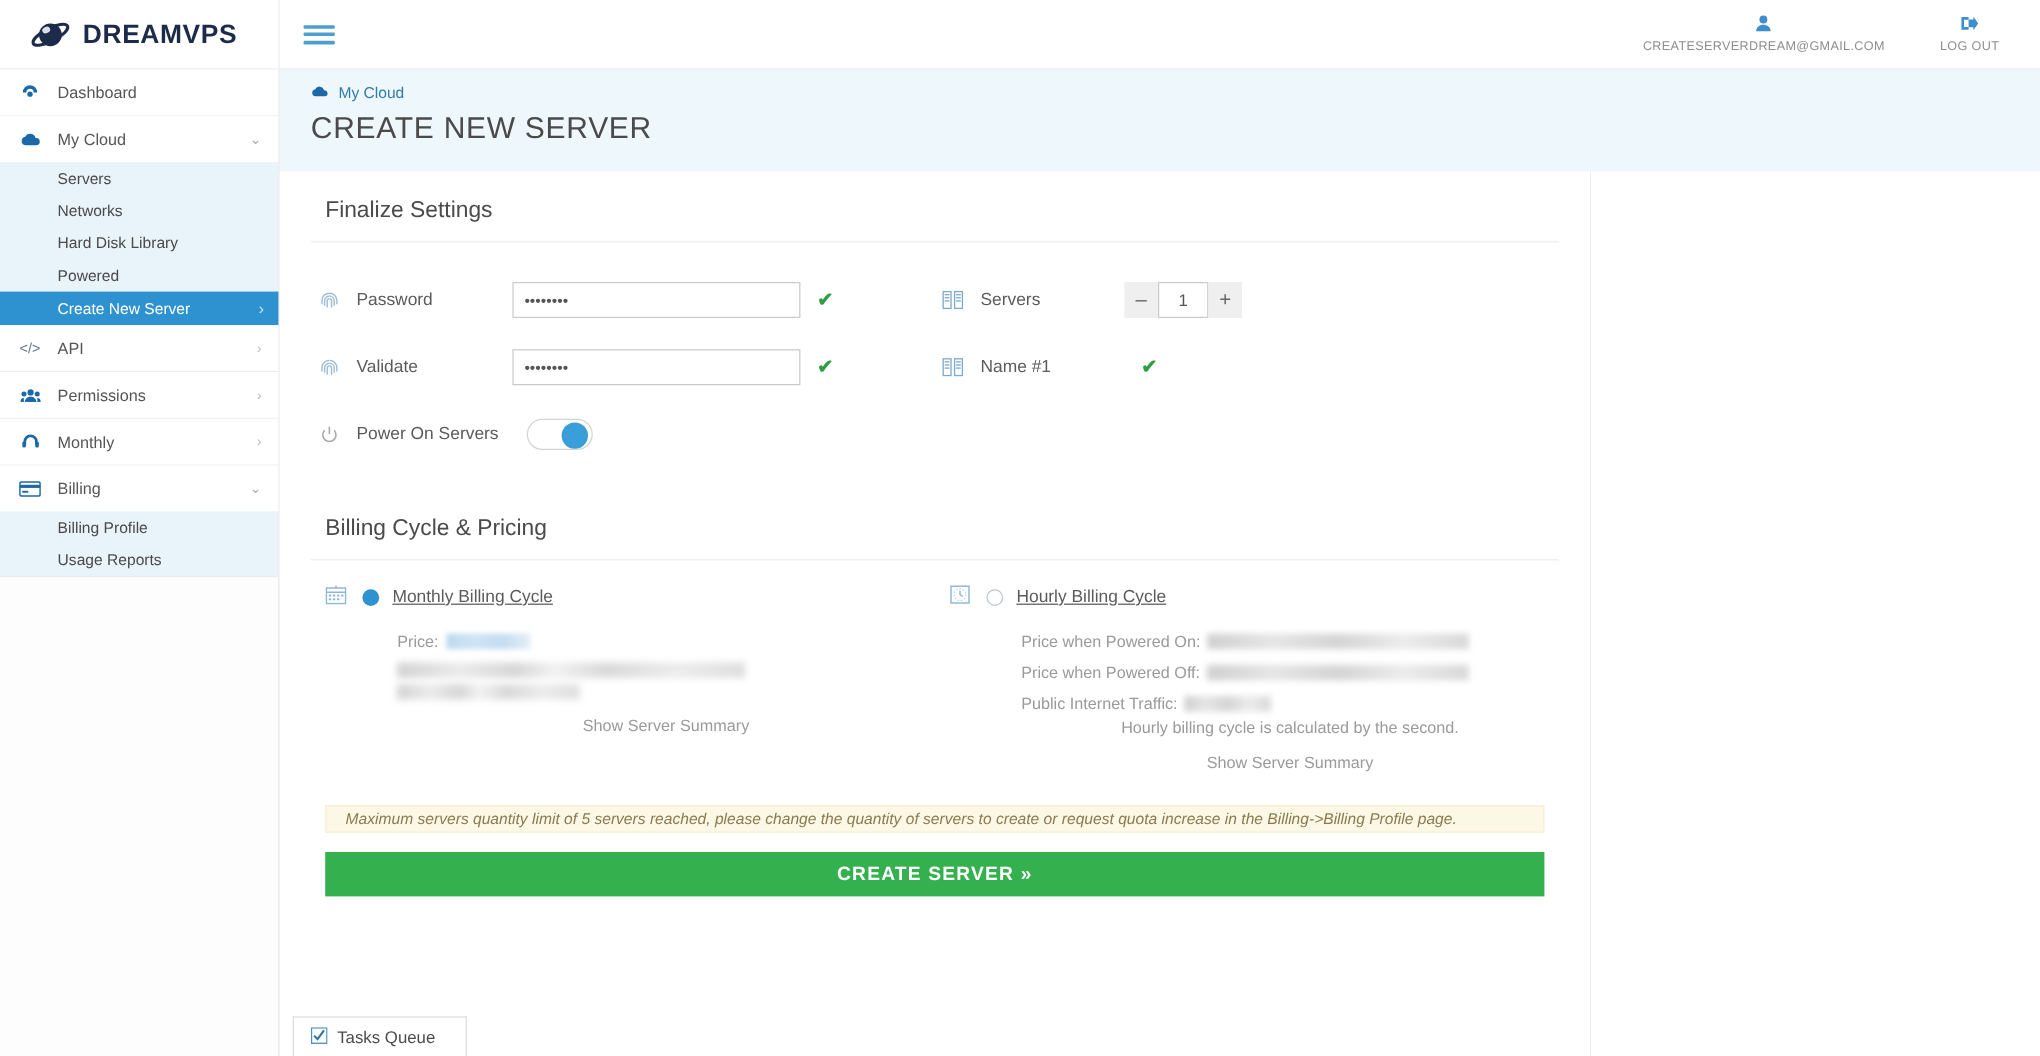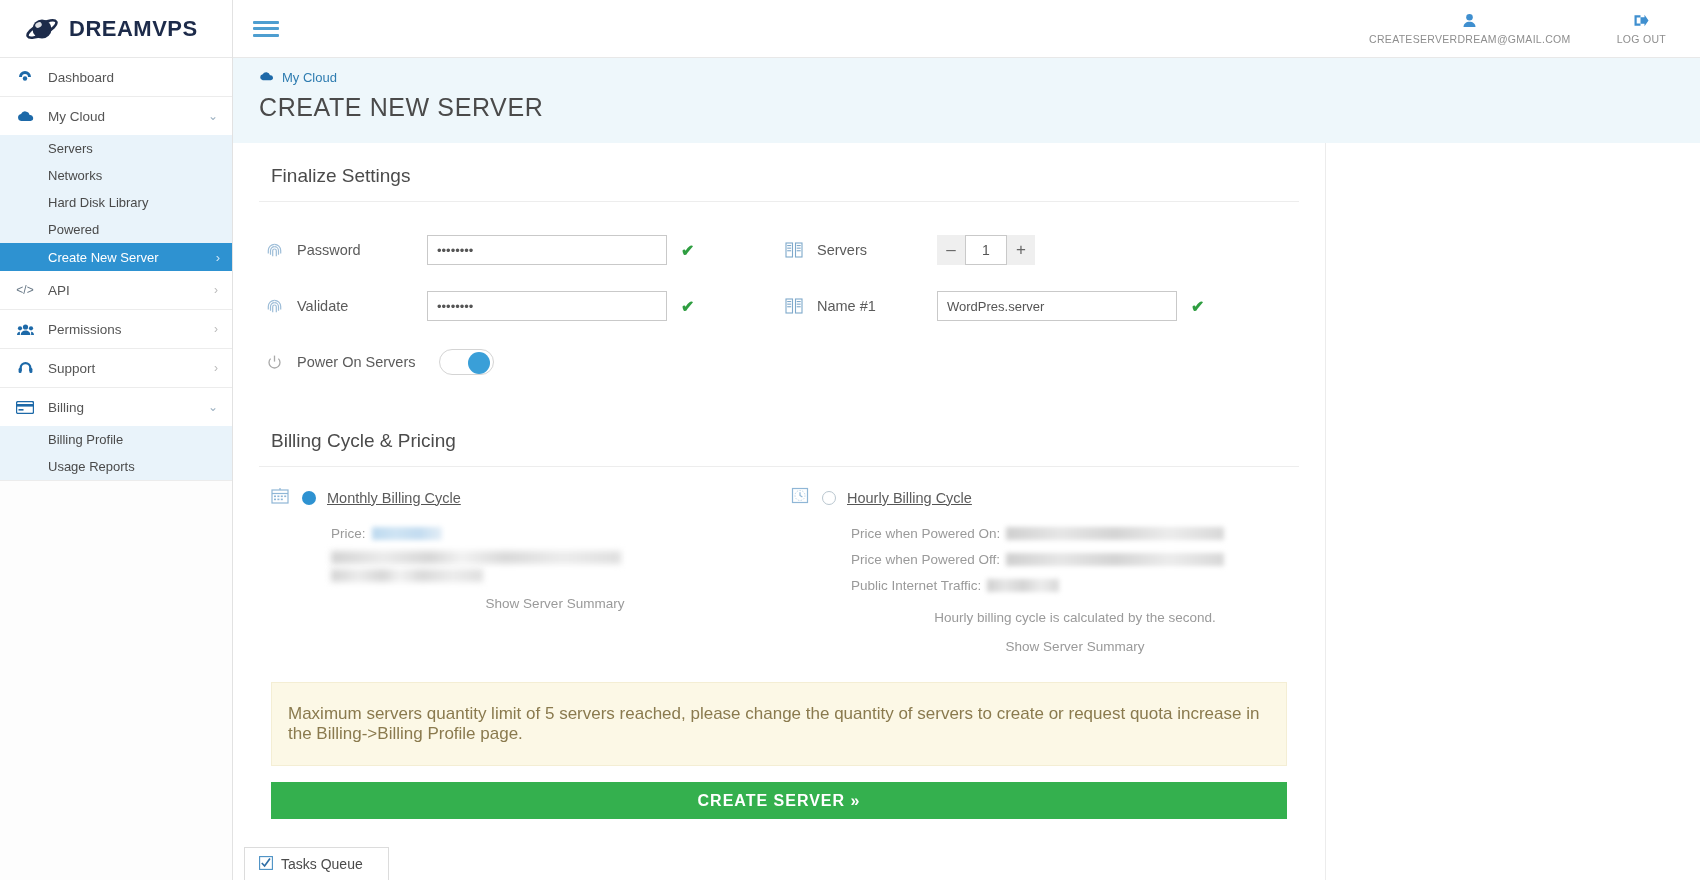--- a/index.html
+++ b/index.html
@@ -166,21 +166,21 @@
     background:linear-gradient(90deg,#cfcfcf,#e6e6e6,#d4d4d4,#ececec,#d8d8d8);
     filter:blur(2.6px);
   }
   .blur-row { height:13px; margin:5px 0; filter:blur(3px);
     background:linear-gradient(90deg,#d2d2d2 0%,#ebebeb 18%,#d6d6d6 34%,#f2f2f2 45%,#d9d9d9 60%,#ececec 80%,#dedede 100%); }
   .summary-link { font-size:13.5px; color:#9a9a9a; margin-top:14px; cursor:pointer; }
   .note { font-size:13.5px; color:#9a9a9a; }
 
   .warn {
     margin:28px 12px 0 12px; background:#fcf8e6; border:1px solid #f4eed4;
-    padding:21px 16px; font-size:17px; color:#8a7a4e;
+    padding:3px 16px; font-size:13px; color:#8a7a4e;font-style:italic;
   }
   .create-btn {
     margin:16px 12px 0 12px; height:37px; background:#34b04e; color:#fff;
     display:flex; align-items:center; justify-content:center;
     font-size:16px; font-weight:bold; letter-spacing:1px; cursor:pointer;
   }
 
   #tasks-queue {
     position:absolute; left:244px; bottom:0; width:145px; height:33px;
     background:#fff; border:1px solid #dcdcdc; border-bottom:none;
@@ -267,21 +267,21 @@
 
   <div class="nav-group">
     <div class="nav-item">
       <span class="ico">
         <svg width="15" height="15" viewBox="0 0 15 15">
             <path d="M7.5 1a6 6 0 0 0-6 6v3h2.3V7a3.7 3.7 0 0 1 7.4 0v3h2.3V7a6 6 0 0 0-6-6z" fill="#1d69a8"></path>
             <rect x="0.6" y="7" width="3" height="5" rx="1.3" fill="#1d69a8"></rect>
             <rect x="11.4" y="7" width="3" height="5" rx="1.3" fill="#1d69a8"></rect>
           </svg>
       </span>
-      <span class="lbl">Support</span>
+      <span class="lbl">Monthly</span>
       <span class="chev">›</span>
     </div>
   </div>
 
   <div class="nav-group">
     <div class="nav-item">
       <span class="ico">
         <svg width="18" height="13" viewBox="0 0 18 13">
             <rect x="0.5" y="0.5" width="17" height="12" rx="1.6" fill="none" stroke="#1d69a8" stroke-width="1.4"></rect>
             <rect x="0.5" y="3" width="17" height="2.6" fill="#1d69a8"></rect>
@@ -440,21 +440,20 @@
                 <rect x="2.2" y="3" width="4" height="1.1"></rect>
                 <rect x="2.2" y="5.6" width="4" height="1.1"></rect>
                 <rect x="2.2" y="8.2" width="4" height="1.1"></rect>
                 <rect x="11.7" y="3" width="4" height="1.1"></rect>
                 <rect x="11.7" y="5.6" width="4" height="1.1"></rect>
                 <rect x="11.7" y="8.2" width="4" height="1.1"></rect>
               </g>
             </svg>
         </span>
         <span class="flabel">Name #1</span>
-        <input class="namefield" type="text" value="WordPres.server" style="">
         <span class="tick">✔</span>
       </div>
 
     </div>
   </div>
 
   <div class="sect-title" style="margin-top:18px;">Billing Cycle &amp; Pricing</div>
 
   <div class="bill-grid">
 
@@ -508,21 +507,21 @@
           <span class="blur-gray" style="width:218px;"></span>
         </div>
         <div class="bline">
           <span>Price when Powered Off:</span>
           <span class="blur-gray" style="width:218px;"></span>
         </div>
         <div class="bline">
           <span>Public Internet Traffic:</span>
           <span class="blur-gray" style="width:72px;"></span>
         </div>
-        <div class="note" style="margin-top:12px;">Hourly billing cycle is calculated by the second.</div>
+        <div class="note" style="margin-top:0;">Hourly billing cycle is calculated by the second.</div>
         <div class="summary-link">Show Server Summary</div>
       </div>
     </div>
 
   </div>
 
   <div class="warn">Maximum servers quantity limit of 5 servers reached, please change the quantity of servers to create or request quota increase in the Billing-&gt;Billing Profile page.</div>
 
   <div class="create-btn">CREATE SERVER »</div>
 

